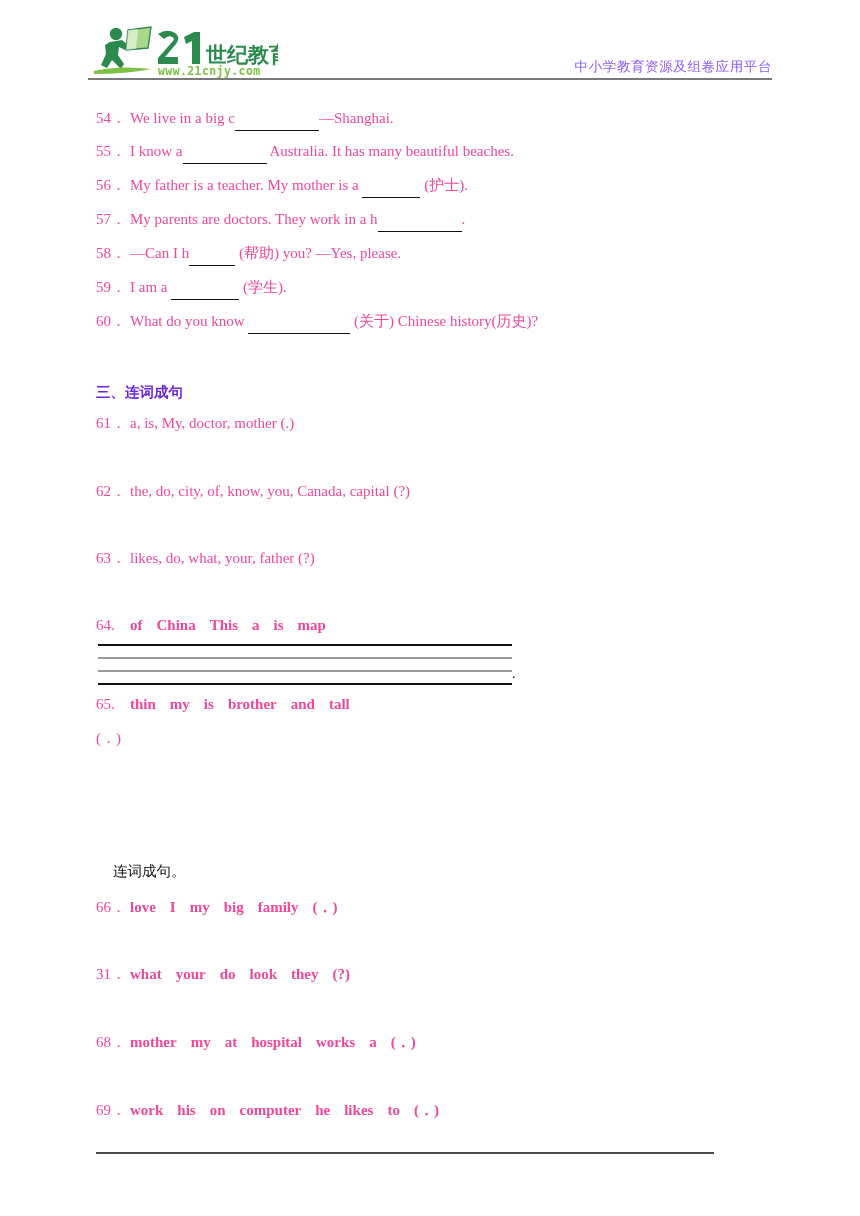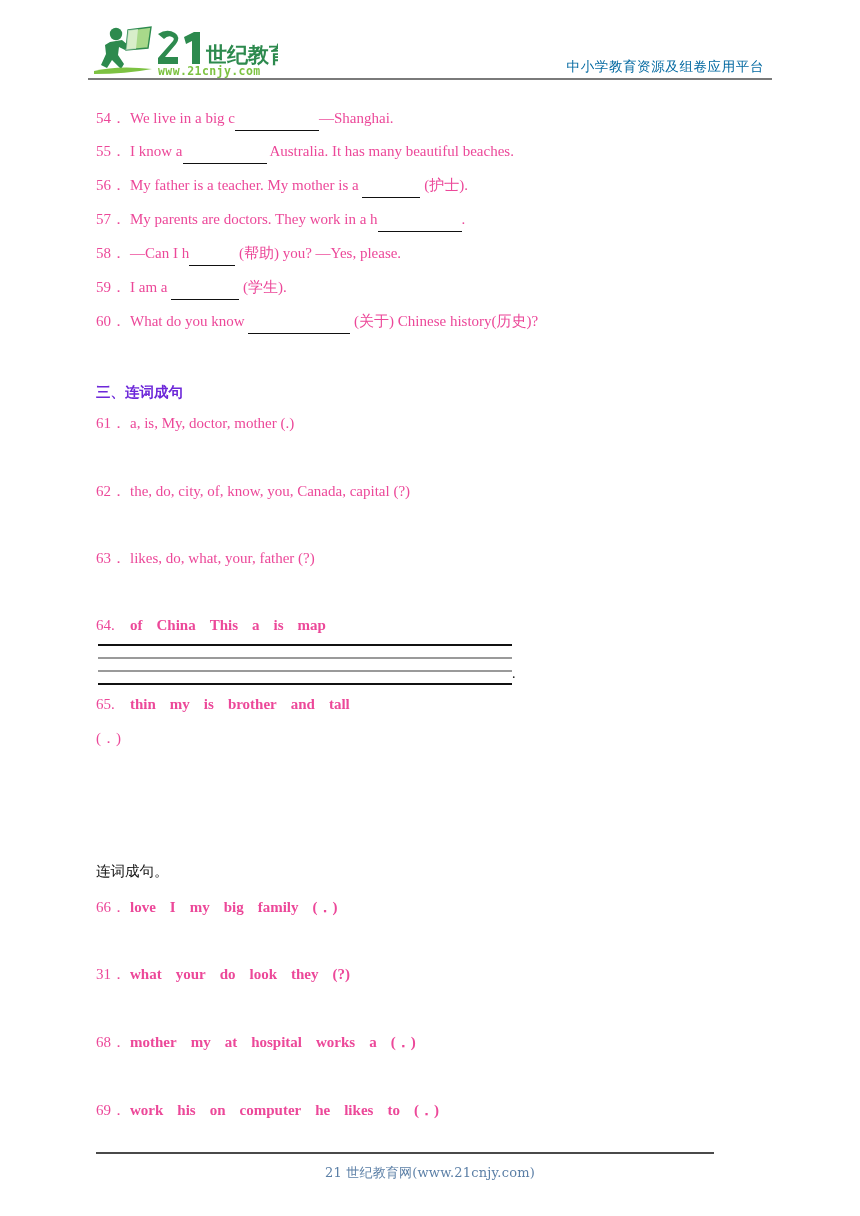--- a/index.html
+++ b/index.html
@@ -35,25 +35,25 @@
     position: absolute;
     left: 0;
     top: 2px;
     width: 190px;
     height: 56px;
   }
   .logo svg { display: block; }
 
   .header-tagline {
     position: absolute;
-    right: 8px;
+    right: 0;
     top: 36px;
     font-family: Liberation Serif, serif;
     font-size: 13.5px;
-    color: #0369a1;
+    color: #8b5cf6;
     letter-spacing: 0.6px;
     white-space: nowrap;
   }
   .header-rule {
     position: absolute;
     left: 88px;
     top: 78px;
     width: 684px;
     height: 2px;
     background: #7a7a7a;
@@ -96,21 +96,21 @@
     left: 96px;
     font-family: Liberation Serif, serif;
     font-weight: bold;
     font-size: 14.5px;
     color: #6d28d9;
     white-space: nowrap;
   }
 
   .subhead {
     position: absolute;
-    left: 96px;
+    left: 113px;
     font-family: Liberation Mono, monospace;
     font-size: 14.5px;
     color: #111;
     white-space: nowrap;
   }
 
   
   .spaced .w { display: inline-block; margin-right: 14px; font-weight: bold; }
   .spaced .w:last-child { margin-right: 0; }
 
@@ -227,15 +227,14 @@
     <div class="subhead" style="top:862px">连词成句。</div>
 
     <div class="q spaced" id="q66" style="top:897px"><span class="qnum">66．</span><span class="w">love</span><span class="w">I</span><span class="w">my</span><span class="w">big</span><span class="w">family</span><span class="w">(．)</span></div>
     <div class="q spaced" id="q67" style="top:964px"><span class="qnum">31．</span><span class="w">what</span><span class="w">your</span><span class="w">do</span><span class="w">look</span><span class="w">they</span><span class="w">(?)</span></div>
     <div class="q spaced" id="q68" style="top:1032px"><span class="qnum">68．</span><span class="w">mother</span><span class="w">my</span><span class="w">at</span><span class="w">hospital</span><span class="w">works</span><span class="w">a</span><span class="w">(．)</span></div>
     <div class="q spaced" id="q69" style="top:1100px"><span class="qnum">69．</span><span class="w">work</span><span class="w">his</span><span class="w">on</span><span class="w">computer</span><span class="w">he</span><span class="w">likes</span><span class="w">to</span><span class="w">(．)</span></div>
 
   </div>
 
   <div class="footer-rule"></div>
-  <div class="footer-text">21 世纪教育网(www.21cnjy.com)</div>
 
 </div>
 
 </body></html>

